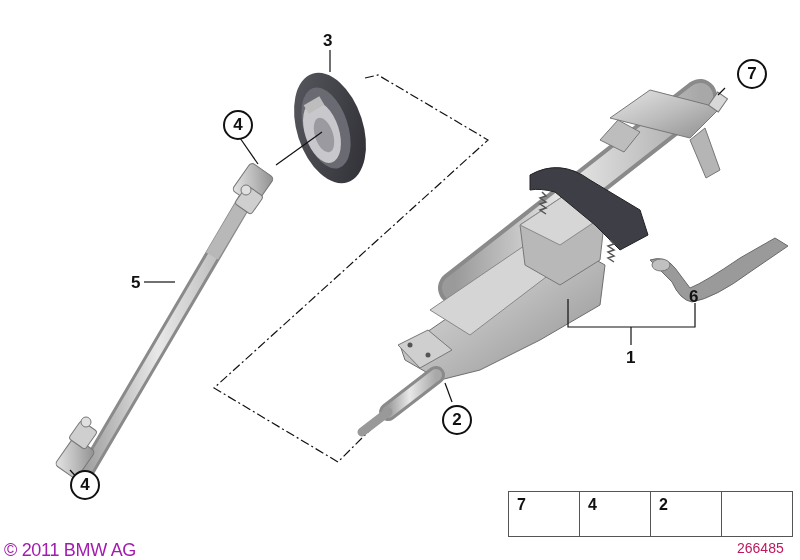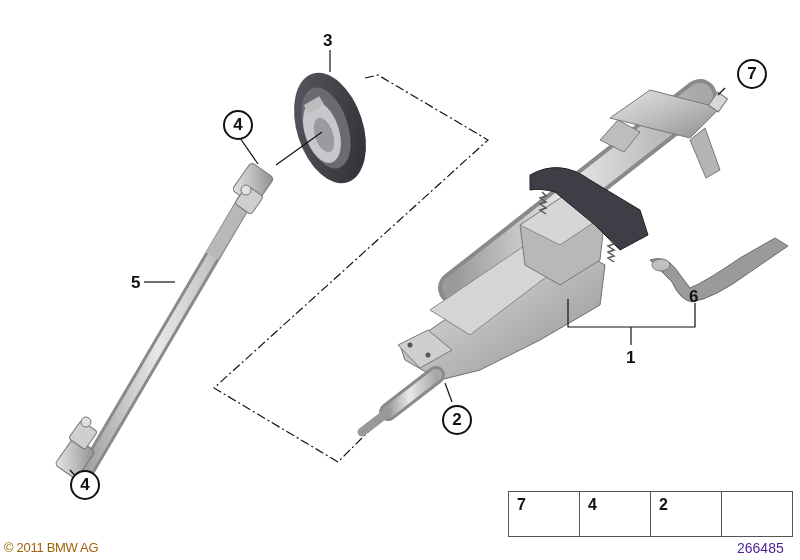--- a/index.html
+++ b/index.html
@@ -1,21 +1,21 @@
 <!DOCTYPE html>
 <html><head>
 <meta charset="utf-8">
 <style>
   html, body { margin: 0; padding: 0; background: #ffffff; }
   body { width: 800px; height: 560px; position: relative; overflow: hidden; font-family: "Liberation Sans", sans-serif; }
   #diagram { position: absolute; left: 0; top: 0; width: 800px; height: 560px; }
   .callout { position: absolute; font-weight: bold; font-size: 17px; color: #111; font-family: "Liberation Sans", sans-serif; line-height: 1; }
   .callout-circle { position: absolute; width: 30px; height: 30px; border: 2px solid #111; border-radius: 50%; background: #fff; box-sizing: border-box; display: flex; align-items: center; justify-content: center; font-weight: bold; font-size: 17px; color: #111; }
-  .copyright { position: absolute; left: 4px; top: 540px; font-size: 13px; color: #a16207; letter-spacing: -0.3px; }
-  .diagram-number { position: absolute; left: 737px; top: 540px; font-size: 14px; color: #4c1d95; }
+  .copyright { position: absolute; left: 4px; top: 540px; font-size: 18px; color: #a21caf; letter-spacing: -0.3px; }
+  .diagram-number { position: absolute; left: 737px; top: 540px; font-size: 14px; color: #be185d; }
   .legend { position: absolute; left: 508px; top: 491px; width: 285px; height: 46px; border: 1px solid #555; display: flex; box-sizing: border-box; background: #fff; }
   .legend-cell { flex: 1; border-right: 1px solid #555; position: relative; }
   .legend-cell:last-child { border-right: none; }
   .legend-num { position: absolute; left: 8px; top: 4px; font-weight: bold; font-size: 16px; color: #111; }
 </style>
 </head>
 <body>
 
 <svg id="diagram" viewBox="0 0 800 560" xmlns="http://www.w3.org/2000/svg">
   <defs>

